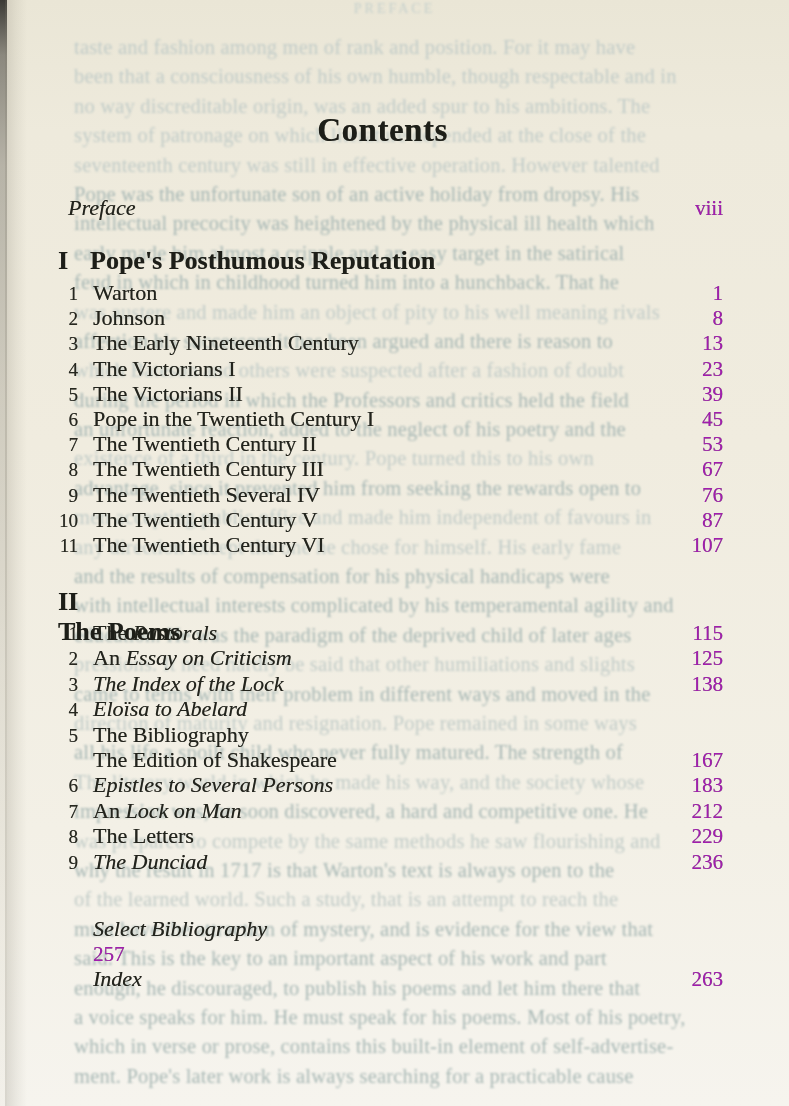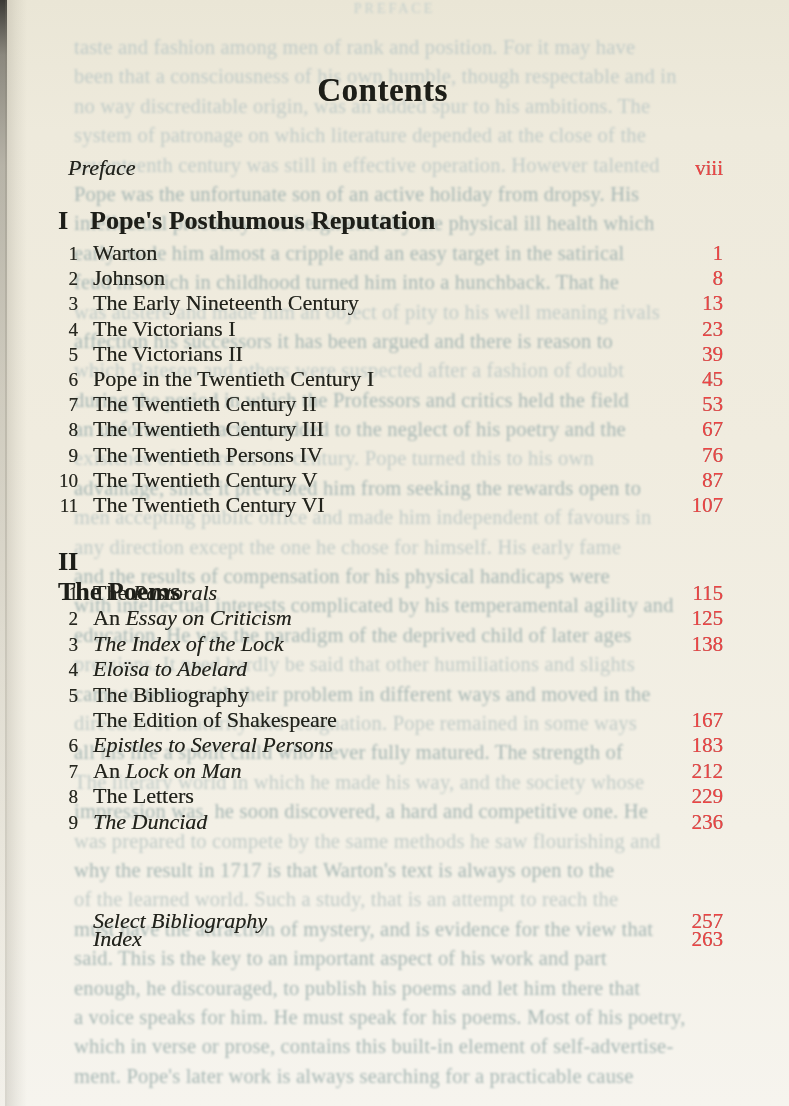--- a/index.html
+++ b/index.html
@@ -44,42 +44,42 @@
     text-align:center;font-size:33px;font-weight:600;letter-spacing:.5px;
     transform:translateX(-12px);
     color:#1d1e18;
   }
   .row{display:flex;align-items:baseline;}
   .row .num{
     width:22px;text-align:right;margin-right:15px;font-size:19px;flex:none;color:#26271f;
   }
   .row .label{font-size:22px;white-space:nowrap;text-align:right;}
   .row .fill{flex:1;}
-  .row .page{font-size:21px;text-align:right;flex:none;color:#ef4444;}
+  .row .page{font-size:21px;text-align:right;flex:none;color:#a21caf;}
   .italic{font-style:italic;}
   #preface-row{position:absolute;left:68px;right:66px;top:155px;}
   #preface-row .label{font-size:22px;}
   .sec-heading{
     position:absolute;left:58px;right:66px;margin:0;
     font-size:26px;font-weight:bold;color:#1d1e18;display:flex;
   }
   .sec-heading .sec-num{width:32px;flex:none;}
   #sec1-heading{top:206px;}
   #sec2-heading{top:547px;flex-direction:column;}
   .rows{position:absolute;left:56px;right:66px;}
   #sec1-rows{top:240px;}
   #sec1-rows .row{height:25.2px;}
   #sec2-rows{top:580px;}
   #sec2-rows .row{height:25.4px;}
   .back-row{position:absolute;left:93px;right:66px;}
-  #back-row-0{top:908px;}
+  #back-row-0{top:876px;flex-direction:column;}
   #back-row-1{top:926px;}
   .back-row .label{font-style:italic;}
   
-  .content{text-shadow:.25px 0 0 rgba(30,30,25,.55);}
+  .content{text-shadow:.25px 0 0 rgba(30,30,25,.55);margin-top:40px;}
 </style>
 </head>
 <body>
 
 <div class="ghost">
   <div class="ghost-header">PREFACE</div>
   <div class="ghost-body" id="ghost-body">
       <div class="ghost-line">taste and fashion among men of rank and position. For it may have</div>
       <div class="ghost-line">been that a consciousness of his own humble, though respectable and in</div>
       <div class="ghost-line">no way discreditable origin, was an added spur to his ambitions. The</div>
@@ -180,21 +180,21 @@
         <span class="page">53</span>
       </div>
       <div class="row">
         <span class="num">8</span>
         <span class="label"><span class="seg">The Twentieth Century III</span></span>
         <span class="fill"></span>
         <span class="page">67</span>
       </div>
       <div class="row">
         <span class="num">9</span>
-        <span class="label"><span class="seg">The Twentieth Persons IV</span></span>
+        <span class="label"><span class="seg">The Twentieth Several IV</span></span>
         <span class="fill"></span>
         <span class="page">76</span>
       </div>
       <div class="row">
         <span class="num">10</span>
         <span class="label"><span class="seg">The Twentieth Century V</span></span>
         <span class="fill"></span>
         <span class="page">87</span>
       </div>
       <div class="row">

